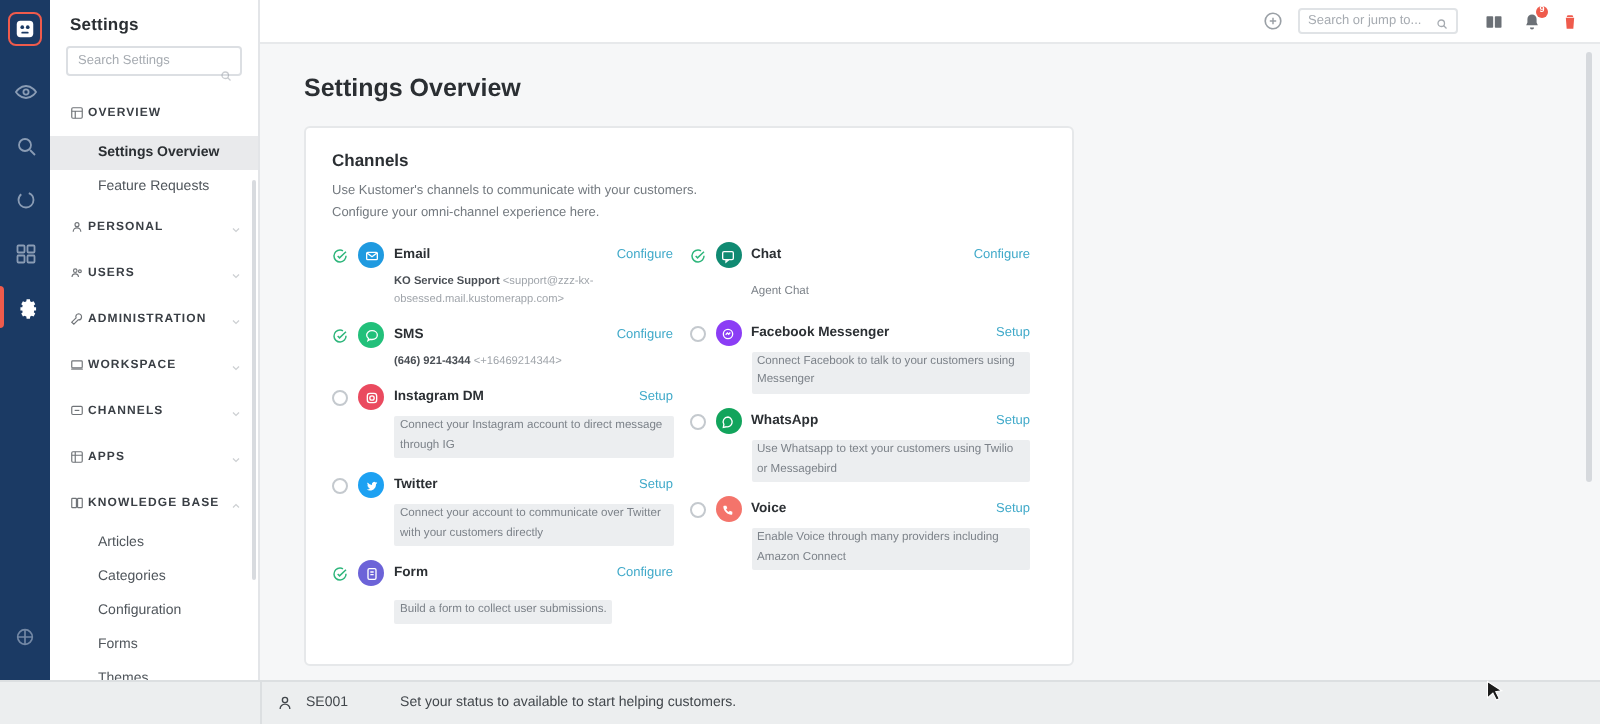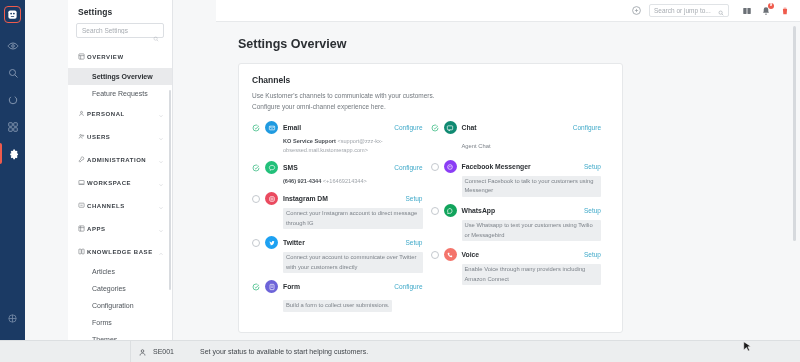--- a/index.html
+++ b/index.html
@@ -3,21 +3,21 @@
 <meta charset="utf-8">
 <style>
   * { box-sizing: border-box; margin: 0; padding: 0; }
   html, body {
     width: 800px; height: 362px;
     overflow: hidden;
     font-family: "Liberation Sans", sans-serif;
     background: #f6f7f8;
     -webkit-font-smoothing: antialiased;
   }
-  .app { position: relative; width: 800px; height: 362px; display: flex; gap: 43px; }
+  .app { position: relative; width: 800px; height: 362px; display: flex; }
 
   
   .rail {
     width: 25px; height: 362px;
     background: #1b3a64;
     display: flex; flex-direction: column; align-items: center;
     padding-top: 4px;
     flex: 0 0 25px;
     position: relative;
   }

